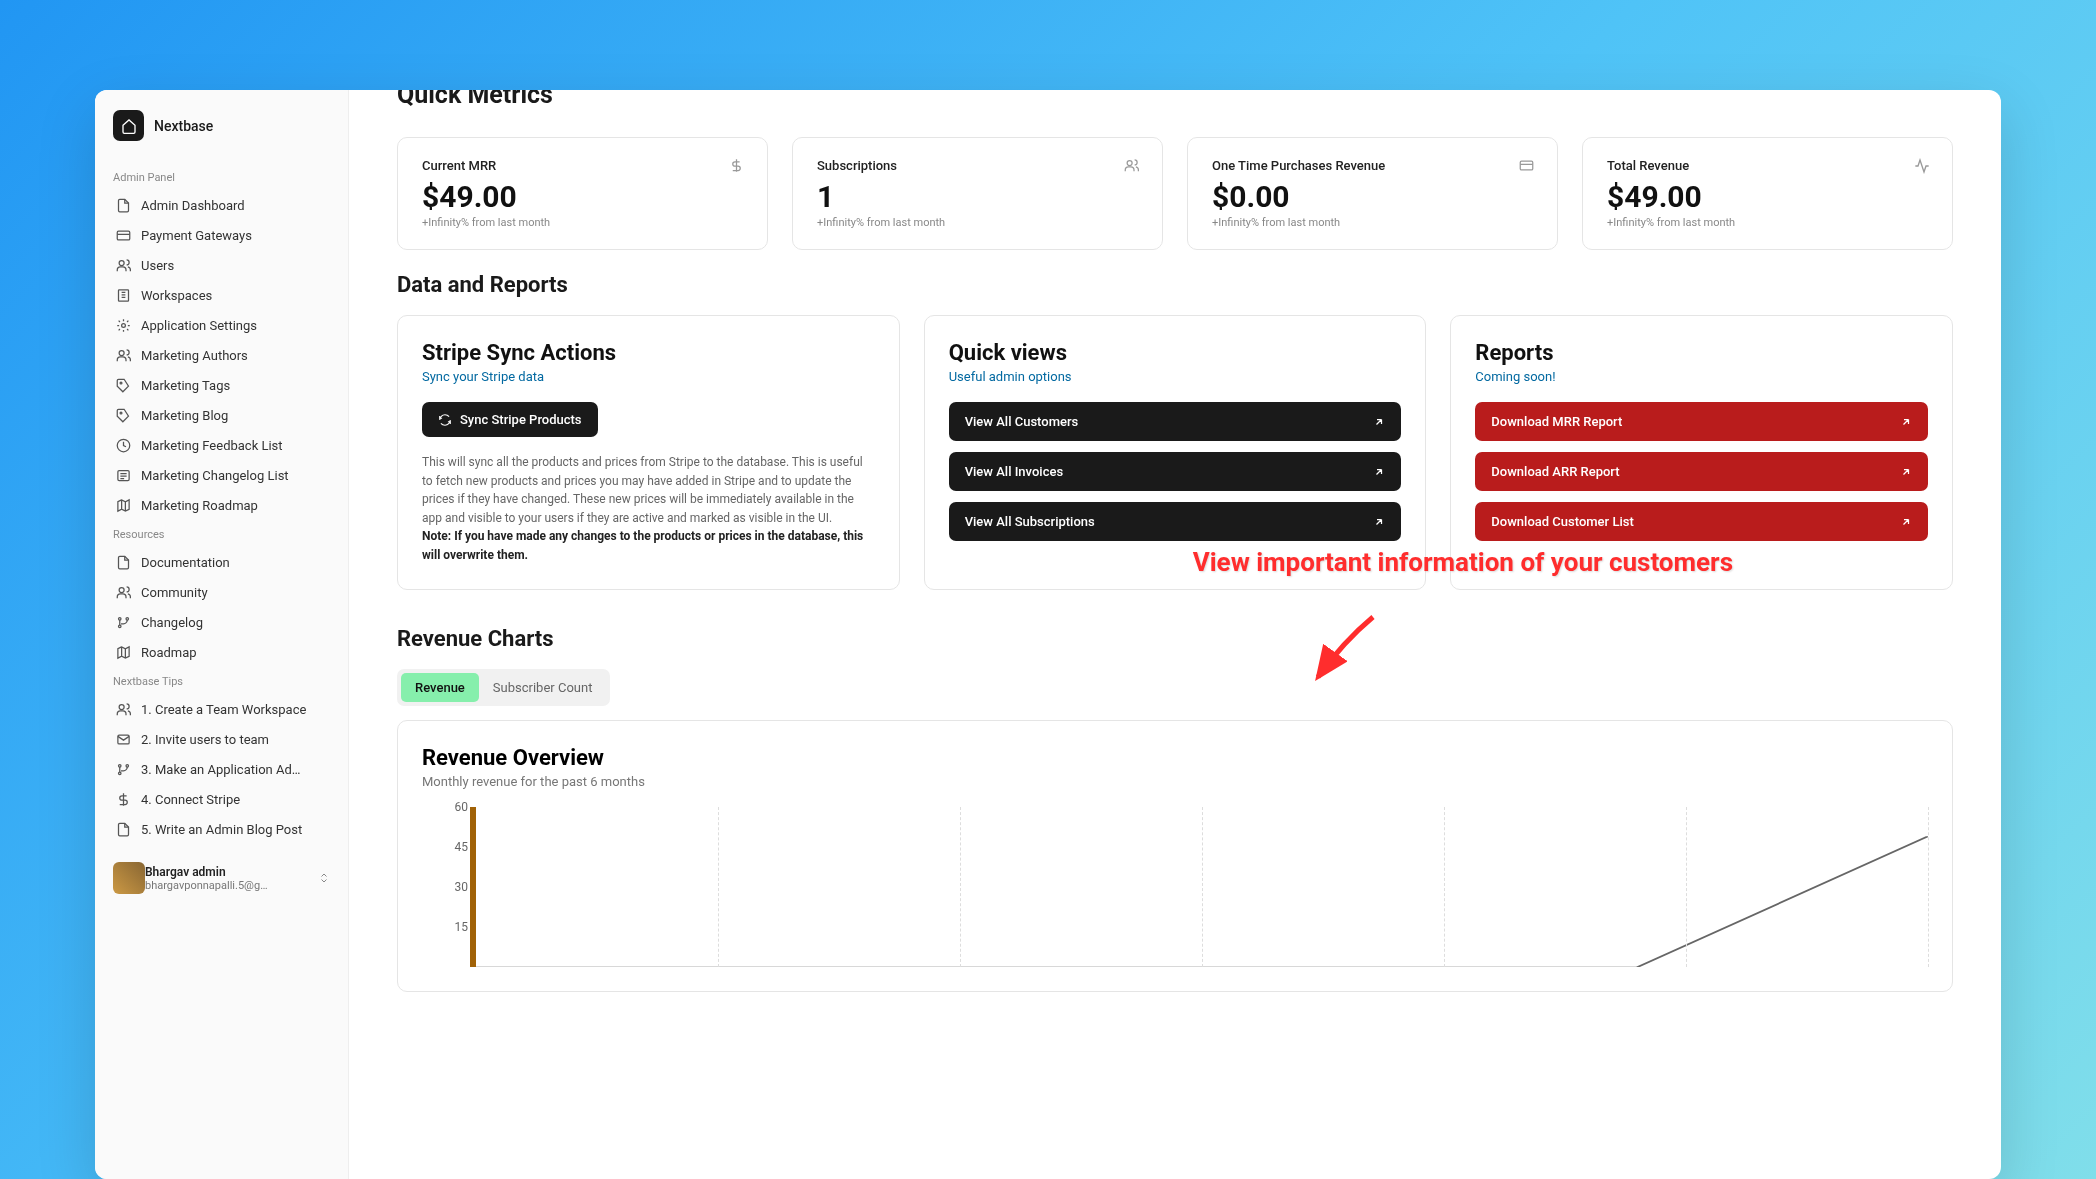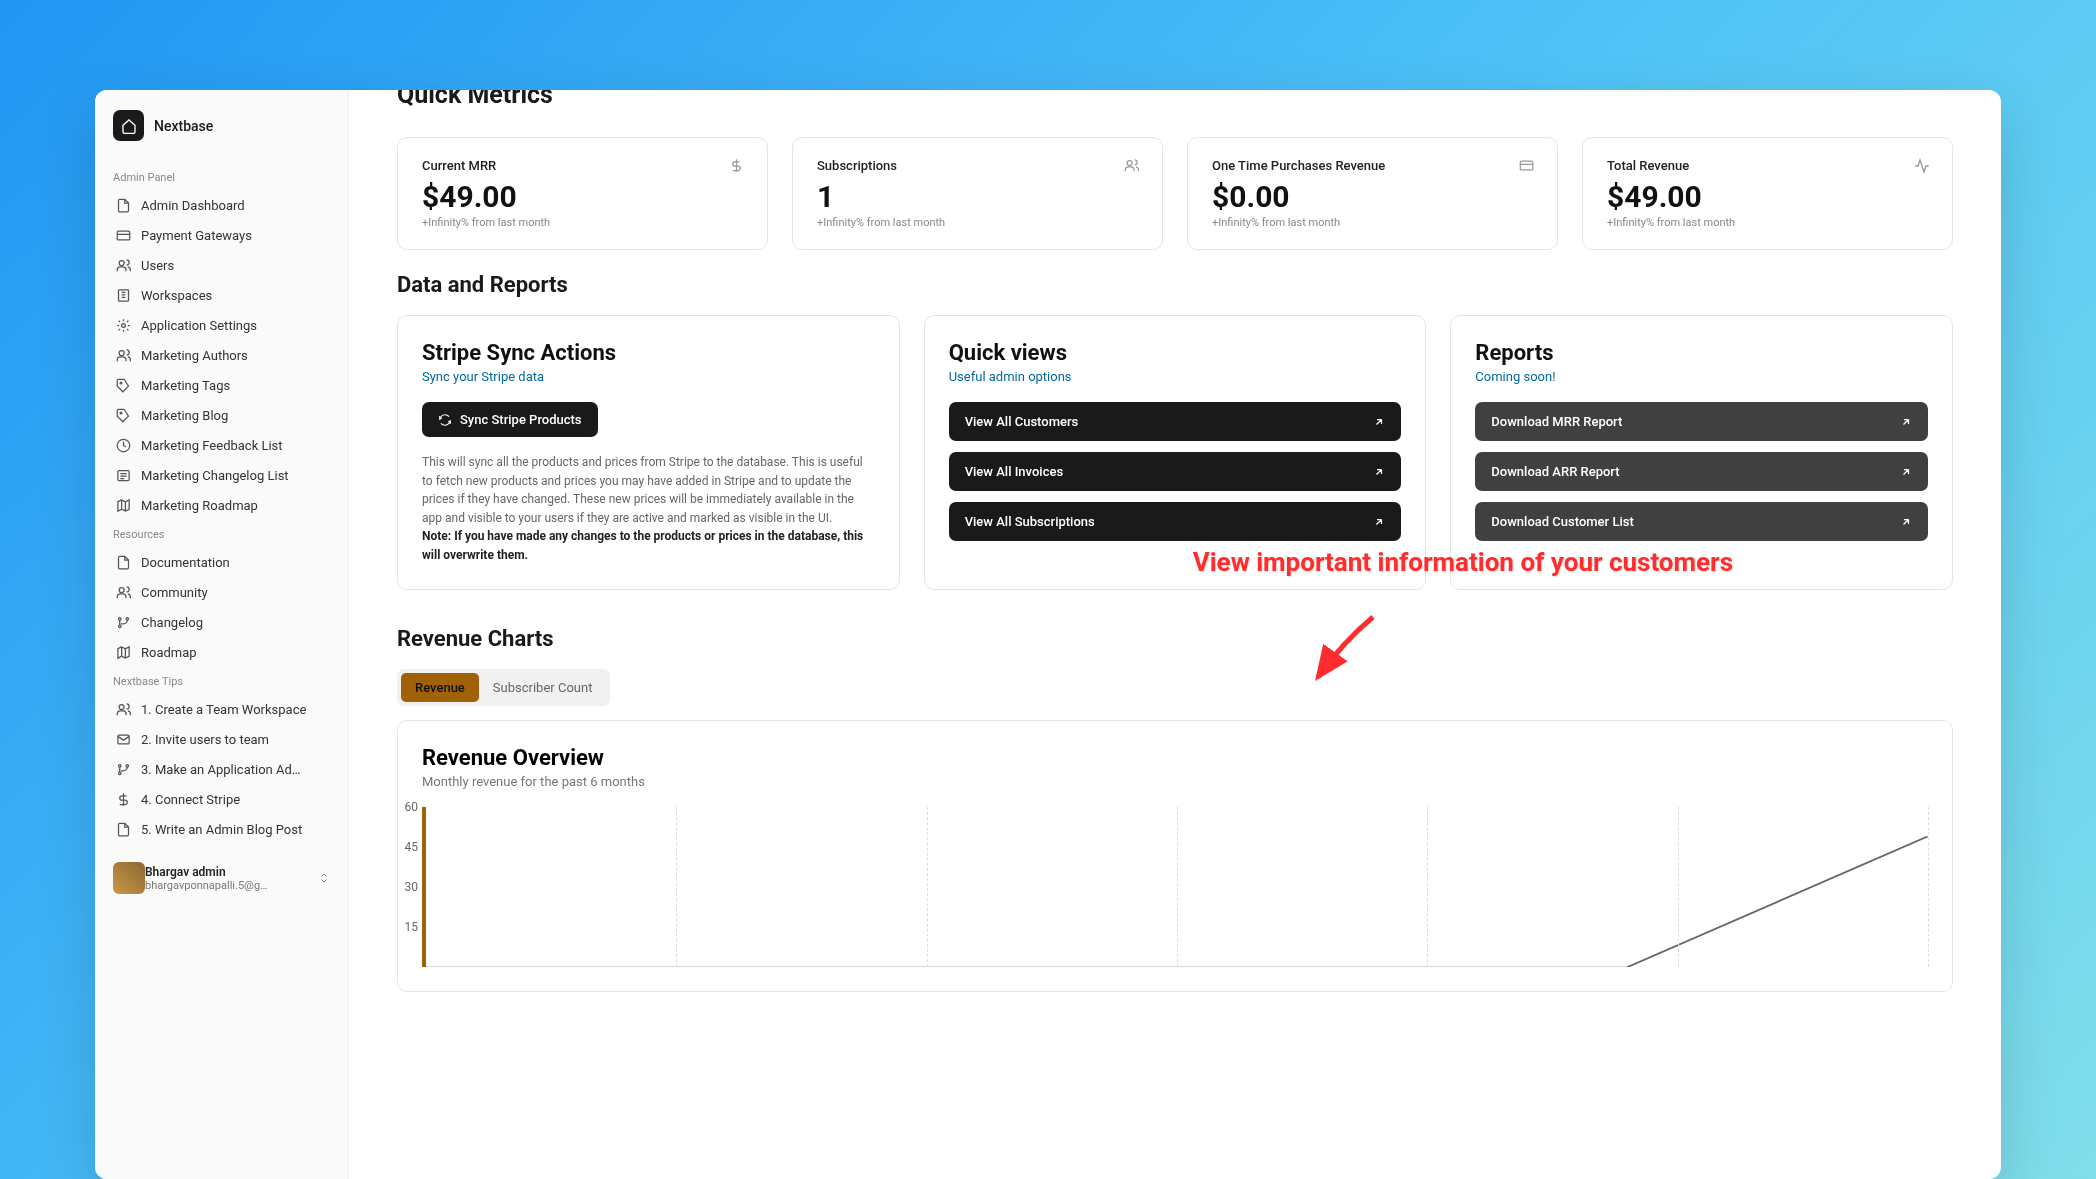--- a/index.html
+++ b/index.html
@@ -27,31 +27,31 @@
 .metric-value{font-size:30px;font-weight:700;color:#111;margin-bottom:2px}
 .metric-delta{font-size:11px;color:#888}
 .metric-icon{position:absolute;top:20px;right:20px;color:#999;width:18px;height:18px}
 .section-h2{font-size:22px;font-weight:700;color:#1a1a1a;margin-bottom:18px}
 .three-col{display:grid;grid-template-columns:1fr 1fr 1fr;gap:24px;margin-bottom:36px}
 .card{border:1px solid #e5e5e5;border-radius:10px;padding:24px}
 .card-title{font-size:22px;font-weight:700;color:#111;margin-bottom:4px}
 .card-subtitle{font-size:13px;color:#0369a1;margin-bottom:18px}
 .btn-dark{background:#1a1a1a;color:#fff;border:none;border-radius:7px;padding:10px 16px;font-size:13px;font-weight:500;display:flex;align-items:center;gap:8px;cursor:pointer}
 .btn-row{display:flex;align-items:center;justify-content:space-between;background:#1a1a1a;color:#fff;border-radius:7px;padding:12px 16px;font-size:13px;font-weight:500;cursor:pointer;margin-bottom:11px}
-.btn-row.grey{background:#404040}
+.btn-row.grey{background:#b91c1c}
 .btn-row:last-child{margin-bottom:0}
 .desc{font-size:12px;color:#666;line-height:1.55;margin-top:16px}
 .desc b{color:#222}
 .tabs{display:inline-flex;background:#f1f1f1;border-radius:7px;padding:4px;margin-bottom:14px}
 .tab{padding:7px 14px;font-size:13px;border-radius:5px;cursor:pointer;color:#666}
-.tab.active{background:#a16207;color:#111;font-weight:500}
+.tab.active{background:#86efac;color:#111;font-weight:500}
 .chart-card{border:1px solid #e5e5e5;border-radius:10px;padding:24px}
 .chart-title{font-size:22px;font-weight:700;margin-bottom:4px}
 .chart-sub{font-size:13px;color:#777;margin-bottom:18px}
-.chart-area{height:160px;position:relative;border-left:4px solid #a16207;}
+.chart-area{height:160px;position:relative;border-left:6px solid #a16207;margin-left:48px}
 .y-tick{position:absolute;right:calc(100% + 8px);font-size:12px;color:#666;transform:translateY(-50%)}
 .vgrid{position:absolute;top:0;bottom:0;border-right:1px dashed #ddd}
 .chart-line{position:absolute;top:0;left:0;width:100%;height:100%}
 .annotation{position:absolute;top:275px;right:220px;color:#ff2d2d;font-size:26px;font-weight:700;text-shadow:1px 1px 2px rgba(0,0,0,.15);pointer-events:none}
 .arrow{position:absolute;top:335px;right:565px;pointer-events:none}
 svg{display:block}
 </style>
 </head>
 <body>
 

